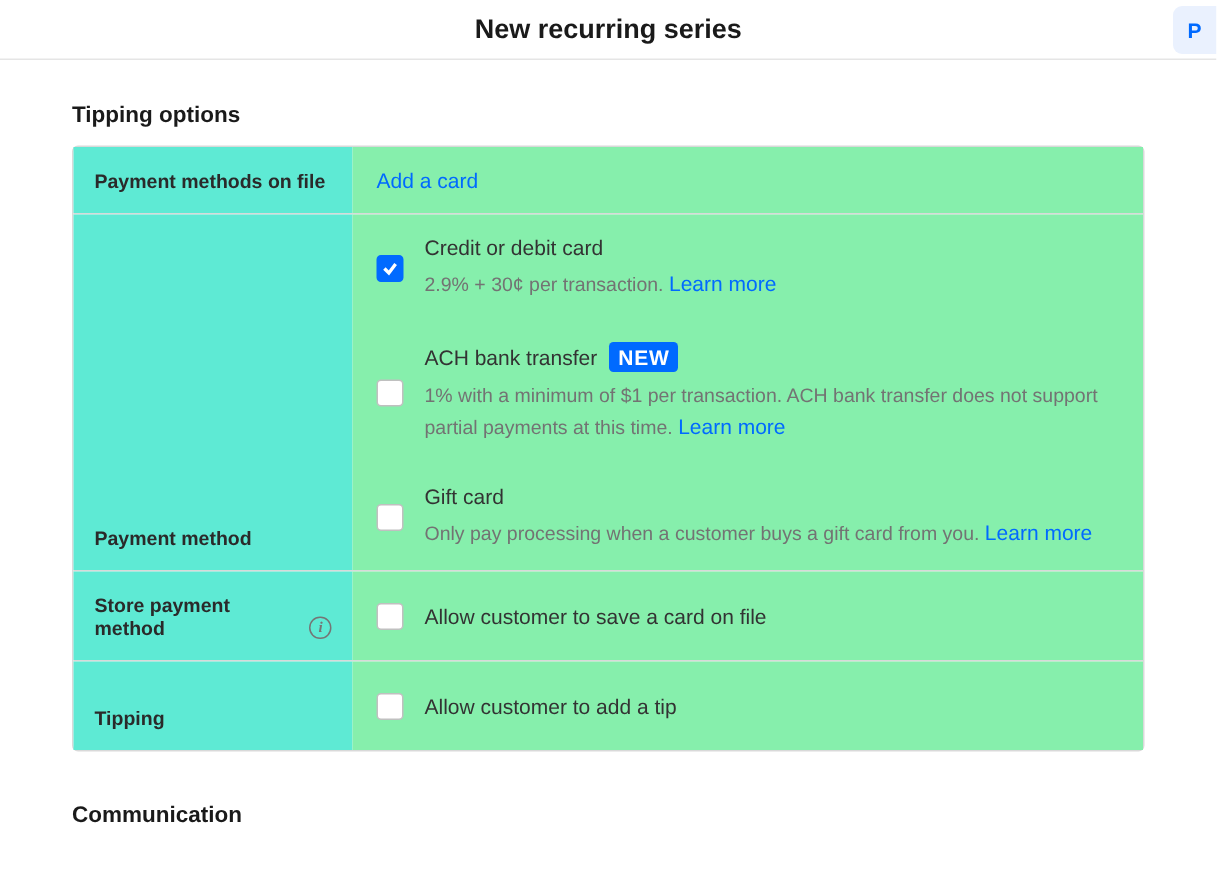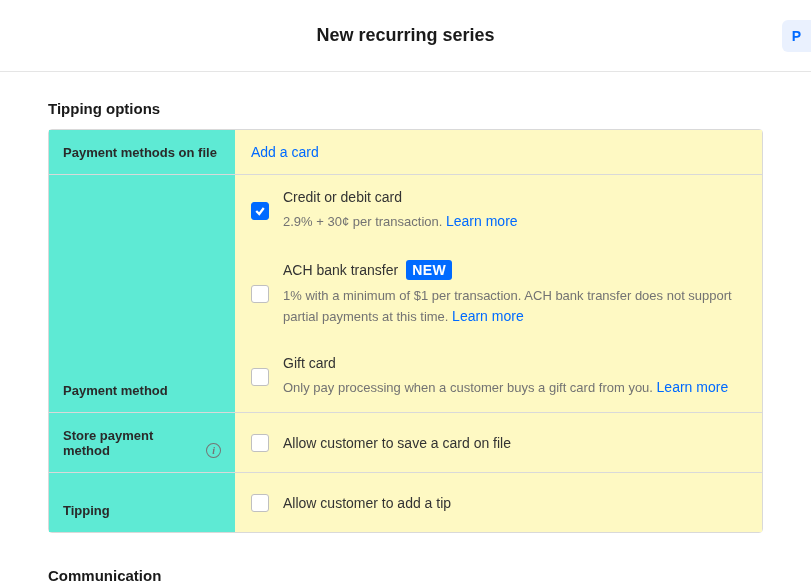--- a/index.html
+++ b/index.html
@@ -9,21 +9,21 @@
     color: #3a3a3a;
     font-size: 14px;
     width: 811px;
     height: 588px;
     overflow: hidden;
   }
   .topbar {
     display: flex;
     align-items: center;
     justify-content: center;
-    height: 72px;
+    height: 40px;
     border-bottom: 1px solid #e5e5e5;
     position: relative;
   }
   .topbar-title {
     font-size: 18px;
     font-weight: 700;
     color: #1a1a1a;
   }
   .topbar-right-btn {
     position: absolute;
@@ -63,21 +63,21 @@
     padding: 14px 14px;
     font-size: 13px;
     font-weight: 600;
     color: #2a2a2a;
     display: flex;
     align-items: flex-end;
     gap: 6px;
   }
   .cell-value {
     flex: 1;
-    background: #fef9c3;
+    background: #86efac;
     padding: 14px 16px;
     display: flex;
     flex-direction: column;
     gap: 28px;
   }
   .row.compact .cell-value { padding: 20px 16px; }
   .link {
     color: #006aff;
     text-decoration: none;
     cursor: pointer;

